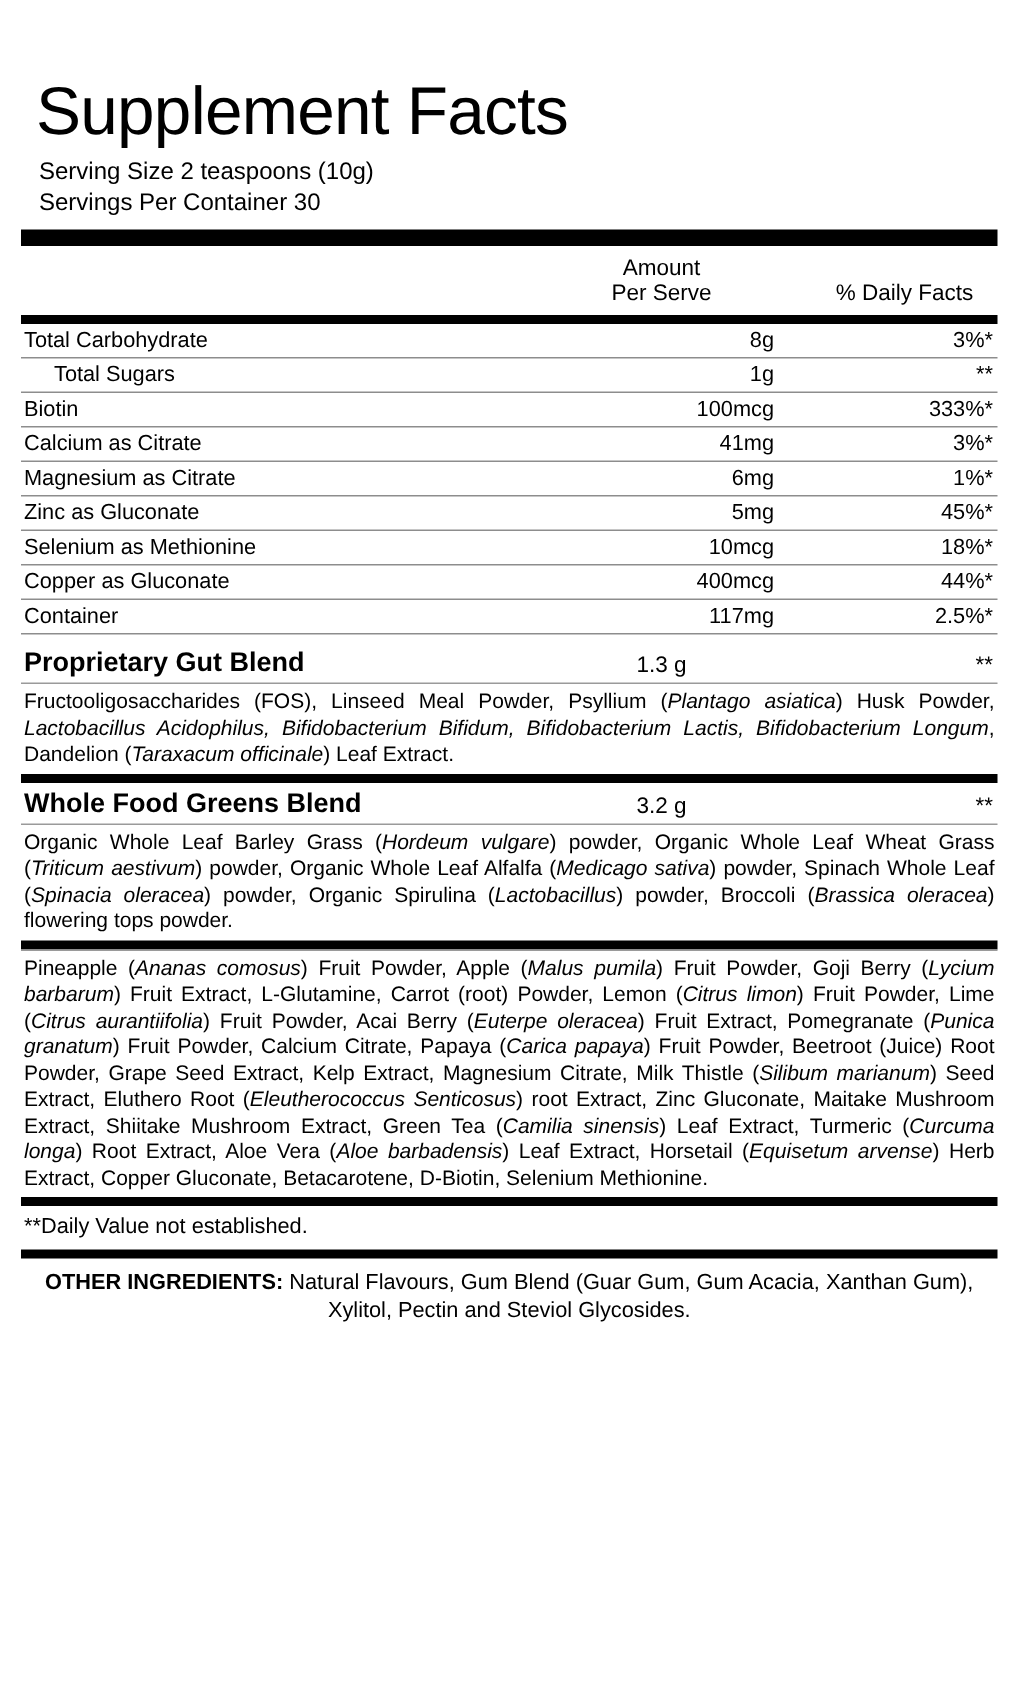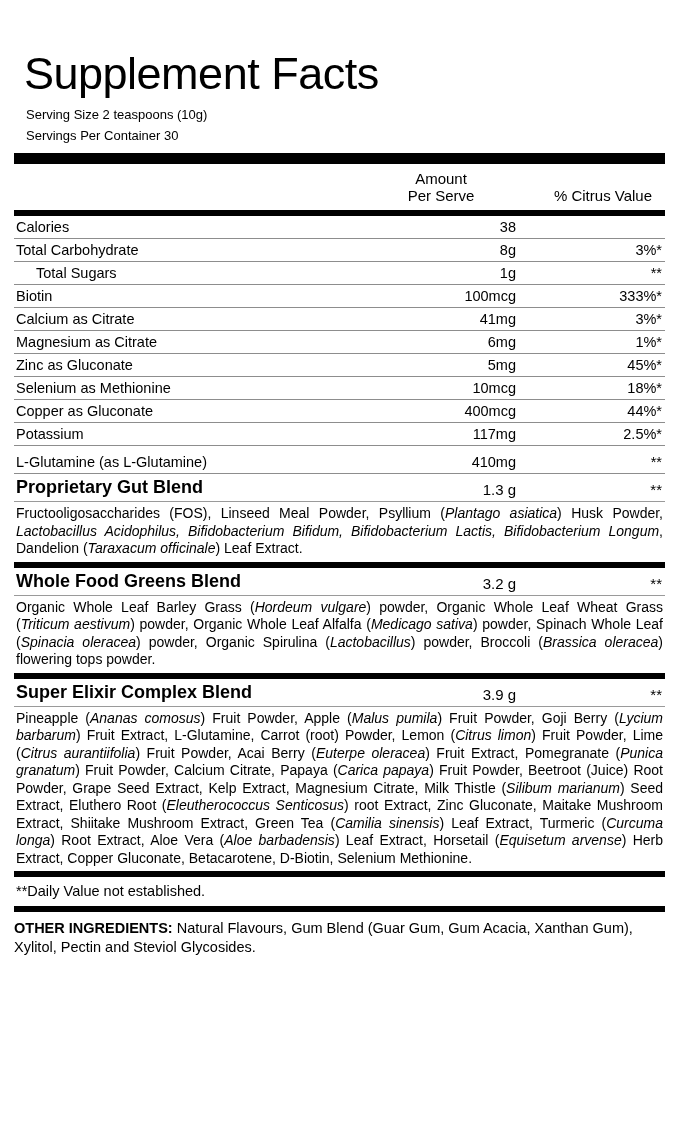--- a/index.html
+++ b/index.html
@@ -24,21 +24,21 @@
   }
   .title {
     font-size: 45px;
     font-weight: 400;
     letter-spacing: -0.5px;
     line-height: 52px;
     margin: 6px 0 4px 10px;
   }
   .serving-lines {
     margin-left: 12px;
-    font-size: 13px;
+    font-size: 16px;
     line-height: 21px;
   }
   .rule-thick {
     height: 11px;
     background: #000;
     margin-top: 7px;
   }
   .rule-med {
     height: 6px;
     background: #000;
@@ -68,21 +68,21 @@
     padding-top: 6px !important;
     padding-bottom: 6px !important;
   }
   .hdr-amt, .hdr-dv { text-align: center; }
   .indent { padding-left: 22px !important; }
   .blend-head {
     font-weight: bold;
     font-size: 18px;
   }
   .blend-amt {
-    text-align: right;
+    text-align: center;
     font-size: 15px;
     padding-right: 28px !important;
   }
   .blend-dv {
     text-align: right;
     font-size: 15px;
     padding-right: 3px !important;
   }
   .blend-body {
     font-size: 14px;
@@ -93,20 +93,21 @@
   .blend-body i { font-style: italic; }
   .footnotes {
     font-size: 14.5px;
     line-height: 19px;
     padding: 5px 2px 5px 2px;
   }
   .other {
     font-size: 14.5px;
     line-height: 19px;
     padding: 7px 0 0 0;
+    text-align: center;
   }
   .other b { font-weight: bold; }
   .spacer-sm { height: 5px; }
 </style>
 </head>
 <body>
 
 <div class="page">
 
   <h1 class="title">Supplement Facts</h1>
@@ -119,34 +120,29 @@
   <div class="rule-thick"></div>
 
   <table class="nutri">
     <tbody>
       <tr class="hdr-row">
         <td class="col-name"></td>
         <td class="col-amt hdr-amt">
           <div>Amount</div>
           <div>Per Serve</div>
         </td>
-        <td class="col-dv hdr-dv">% Citrus Value</td>
-      </tr>
-    </tbody>
-  </table>
-
-  <div class="rule-med"></div>
-
-  <table class="nutri">
-    <tbody>
-      <tr class="item">
-        <td class="col-name">Calories</td>
-        <td class="col-amt">38</td>
-        <td class="col-dv"></td>
-      </tr>
+        <td class="col-dv hdr-dv">% Daily Facts</td>
+      </tr>
+    </tbody>
+  </table>
+
+  <div class="rule-med"></div>
+
+  <table class="nutri">
+    <tbody>
       <tr class="item">
         <td class="col-name">Total Carbohydrate</td>
         <td class="col-amt">8g</td>
         <td class="col-dv">3%*</td>
       </tr>
       <tr class="item">
         <td class="col-name indent">Total Sugars</td>
         <td class="col-amt">1g</td>
         <td class="col-dv">**</td>
       </tr>
@@ -174,38 +170,29 @@
         <td class="col-name">Selenium as Methionine</td>
         <td class="col-amt">10mcg</td>
         <td class="col-dv">18%*</td>
       </tr>
       <tr class="item">
         <td class="col-name">Copper as Gluconate</td>
         <td class="col-amt">400mcg</td>
         <td class="col-dv">44%*</td>
       </tr>
       <tr class="item">
-        <td class="col-name">Potassium</td>
+        <td class="col-name">Container</td>
         <td class="col-amt">117mg</td>
         <td class="col-dv">2.5%*</td>
       </tr>
     </tbody>
   </table>
 
   <div class="spacer-sm"></div>
 
-  <table class="nutri">
-    <tbody>
-      <tr class="item">
-        <td class="col-name">L-Glutamine (as L-Glutamine)</td>
-        <td class="col-amt">410mg</td>
-        <td class="col-dv">**</td>
-      </tr>
-    </tbody>
-  </table>
 
   <table class="nutri">
     <tbody>
       <tr>
         <td class="col-name blend-head">Proprietary Gut Blend</td>
         <td class="col-amt blend-amt">1.3 g</td>
         <td class="col-dv blend-dv">**</td>
       </tr>
     </tbody>
   </table>
@@ -221,29 +208,20 @@
         <td class="col-amt blend-amt">3.2 g</td>
         <td class="col-dv blend-dv">**</td>
       </tr>
     </tbody>
   </table>
   <div class="rule-hair"></div>
   <div class="blend-body">Organic Whole Leaf Barley Grass (<i>Hordeum vulgare</i>) powder, Organic Whole Leaf Wheat Grass (<i>Triticum aestivum</i>) powder, Organic Whole Leaf Alfalfa (<i>Medicago sativa</i>) powder, Spinach Whole Leaf (<i>Spinacia oleracea</i>) powder, Organic Spirulina (<i>Lactobacillus</i>) powder, Broccoli (<i>Brassica oleracea</i>) flowering tops powder.</div>
 
   <div class="rule-med"></div>
 
-  <table class="nutri">
-    <tbody>
-      <tr>
-        <td class="col-name blend-head">Super Elixir Complex Blend</td>
-        <td class="col-amt blend-amt">3.9 g</td>
-        <td class="col-dv blend-dv">**</td>
-      </tr>
-    </tbody>
-  </table>
   <div class="rule-hair"></div>
   <div class="blend-body">Pineapple (<i>Ananas comosus</i>) Fruit Powder, Apple (<i>Malus pumila</i>) Fruit Powder, Goji Berry (<i>Lycium barbarum</i>) Fruit Extract, L-Glutamine, Carrot (root) Powder, Lemon (<i>Citrus limon</i>) Fruit Powder, Lime (<i>Citrus aurantiifolia</i>) Fruit Powder, Acai Berry (<i>Euterpe oleracea</i>) Fruit Extract, Pomegranate (<i>Punica granatum</i>) Fruit Powder, Calcium Citrate, Papaya (<i>Carica papaya</i>) Fruit Powder, Beetroot (Juice) Root Powder, Grape Seed Extract, Kelp Extract, Magnesium Citrate, Milk Thistle (<i>Silibum marianum</i>) Seed Extract, Eluthero Root (<i>Eleutherococcus Senticosus</i>) root Extract, Zinc Gluconate,  Maitake Mushroom Extract, Shiitake Mushroom Extract, Green Tea (<i>Camilia sinensis</i>) Leaf Extract, Turmeric (<i>Curcuma longa</i>) Root Extract, Aloe Vera (<i>Aloe barbadensis</i>) Leaf Extract, Horsetail (<i>Equisetum arvense</i>) Herb Extract, Copper Gluconate, Betacarotene, D-Biotin, Selenium Methionine.</div>
 
   <div class="rule-med"></div>
 
   <div class="footnotes">
     <div>**Daily Value not established.</div>
   </div>
 
   <div class="rule-med"></div>

